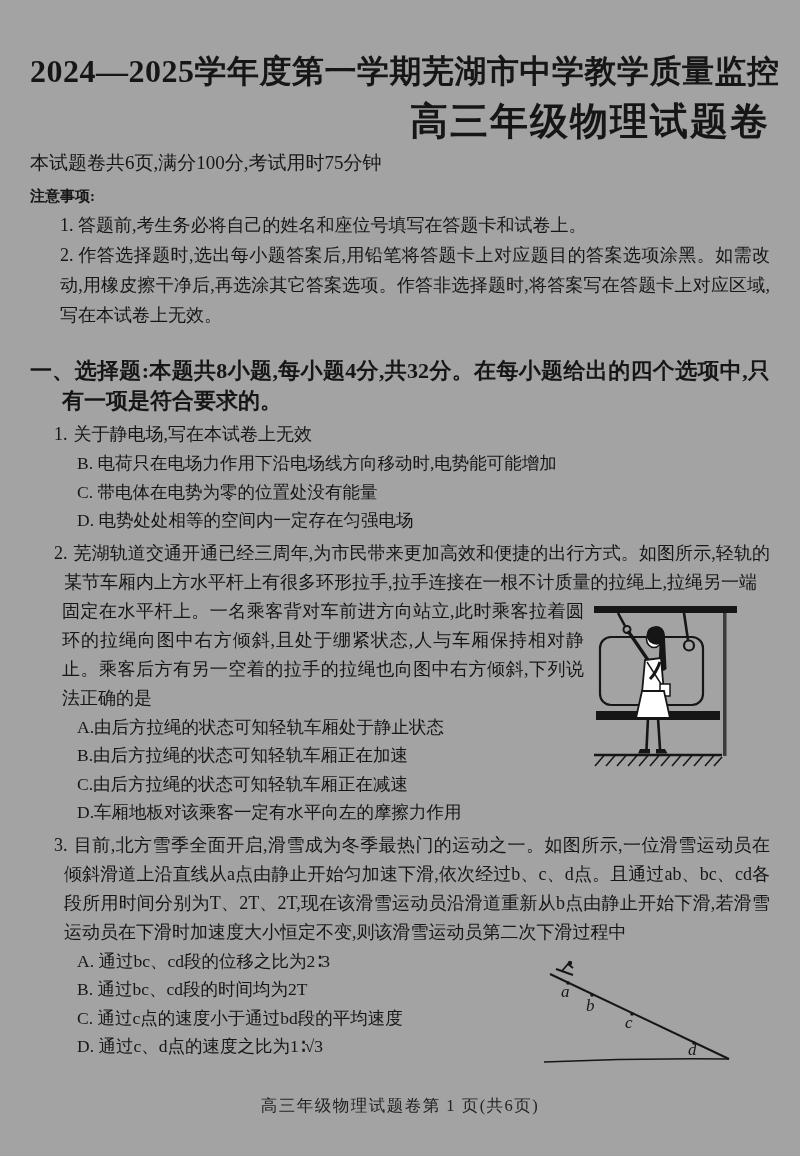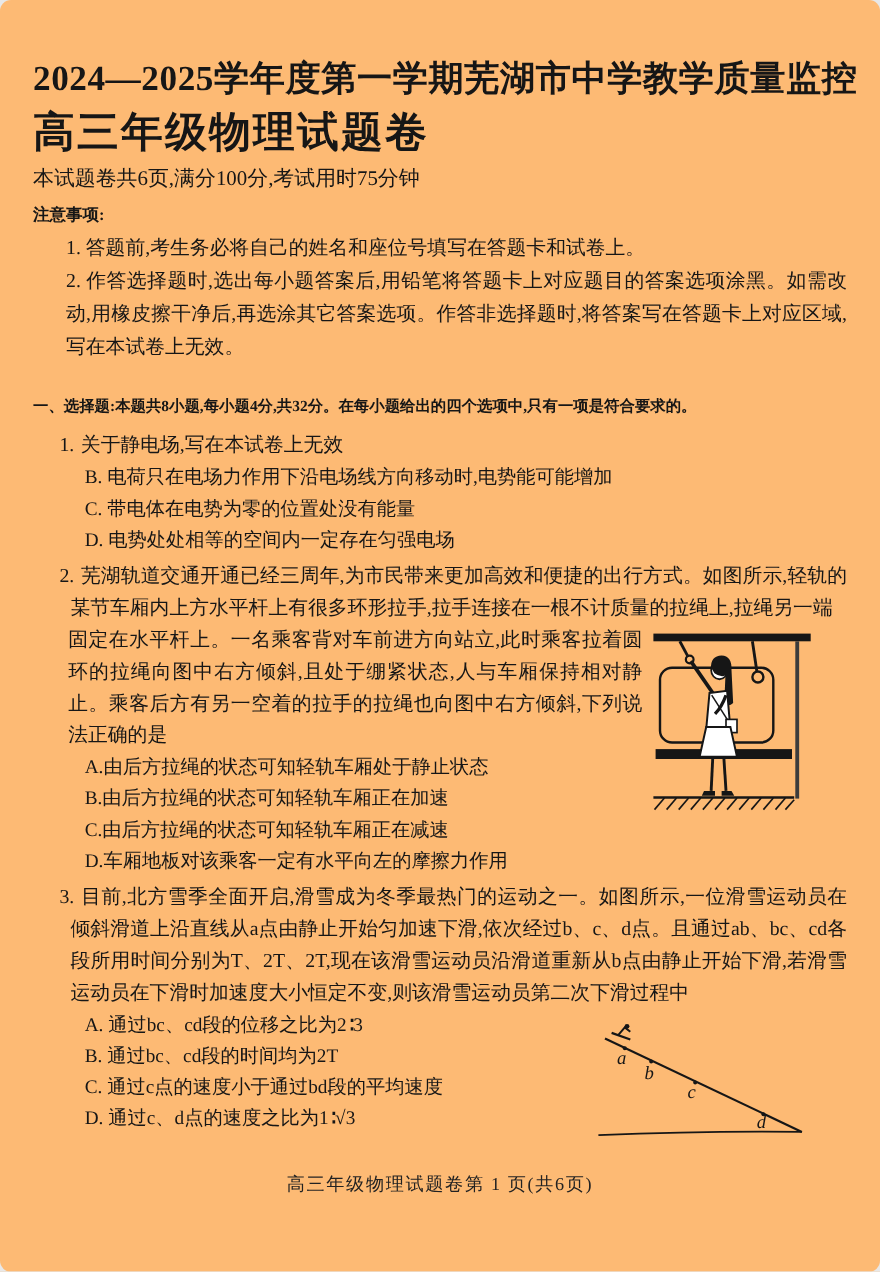--- a/index.html
+++ b/index.html
@@ -3,40 +3,39 @@
 <meta charset="utf-8">
 <style>
   * { margin: 0; padding: 0; box-sizing: border-box; }
   html, body { background: #e8e8e8; }
   body { font-family: "Liberation Serif", serif; }
   .page {
     position: relative;
     width: 800px;
     height: 1156px;
     margin: 0 auto;
-    background: #fdba74;
+    background: #a3a3a3;
     color: #161616;
     padding: 50px 30px 0 30px;
     overflow: hidden;
-    border-radius: 10px;
   }
   
   .title1 {
     font-size: 32px;
     font-weight: 700;
     text-align: center;
     line-height: 42px;
     letter-spacing: 0.5px;
     white-space: nowrap;
   }
   .title2 {
     font-family: "Liberation Sans", sans-serif;
     font-size: 38px;
     font-weight: 800;
-    text-align: left;
+    text-align: right;
     line-height: 48px;
     margin-top: 5px;
     letter-spacing: 2px;
   }
   .subtitle {
     font-size: 19px;
     text-align: left;
     line-height: 26px;
     margin-top: 5px;
   }
@@ -49,21 +48,21 @@
   }
   .note-item {
     font-size: 18px;
     line-height: 30px;
     padding-left: 30px;
     text-align: justify;
   }
   
   .sec-heading {
     margin-top: 26px;
-    font-size: 14px;
+    font-size: 22px;
     font-weight: 700;
     line-height: 30px;
     padding-left: 32px;
     text-indent: -32px;
     text-align: justify;
   }
   
   .question { margin-top: 4px; }
   .q-stem {
     font-size: 18px;

